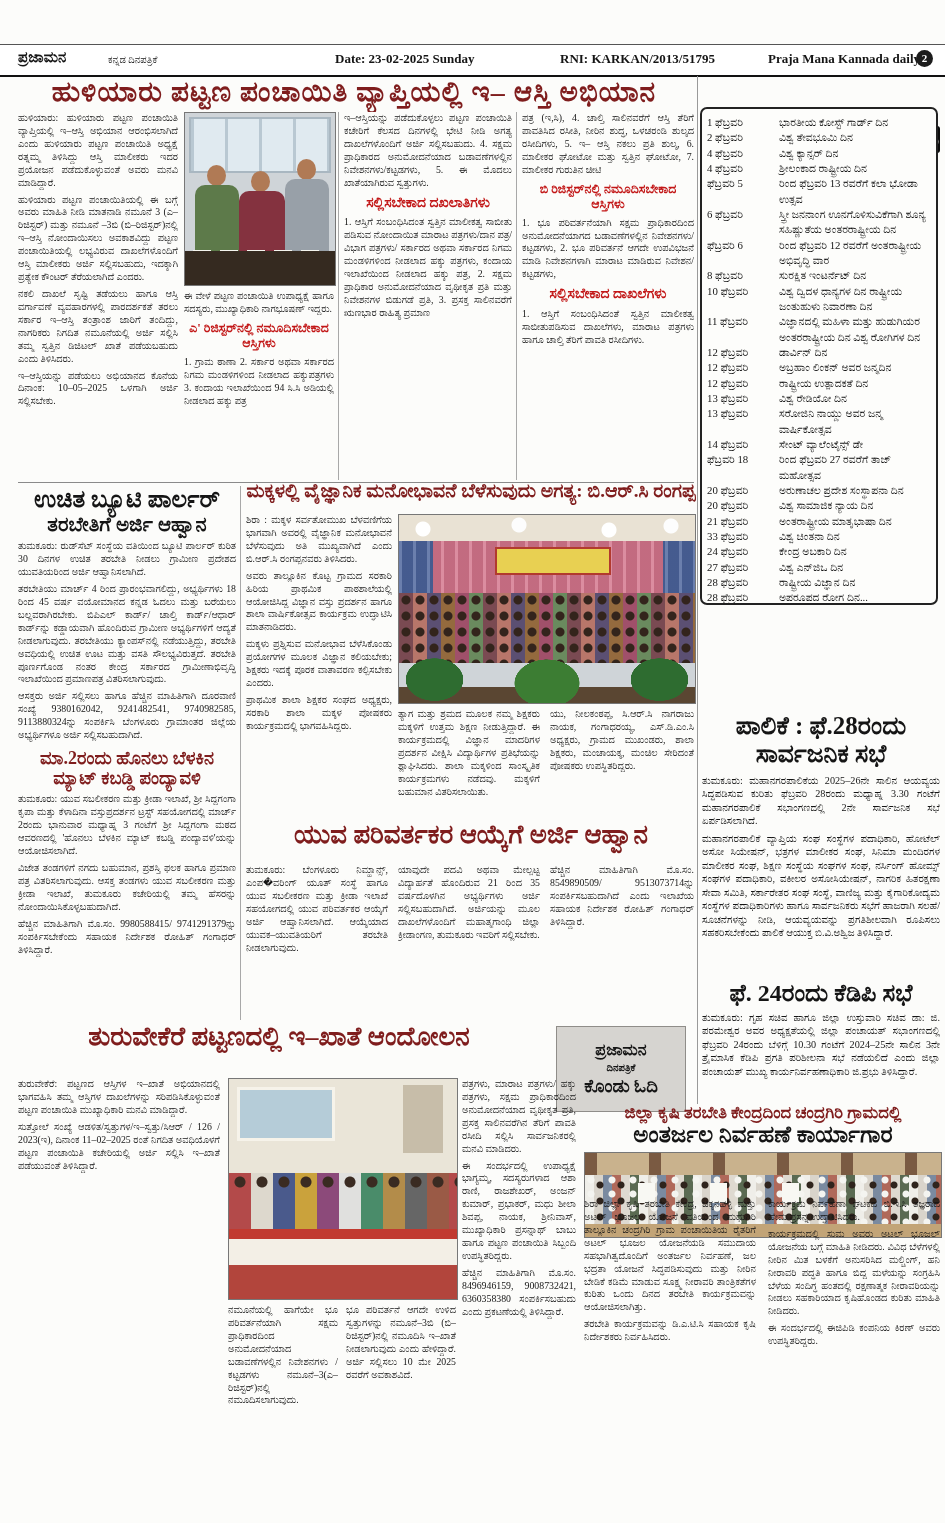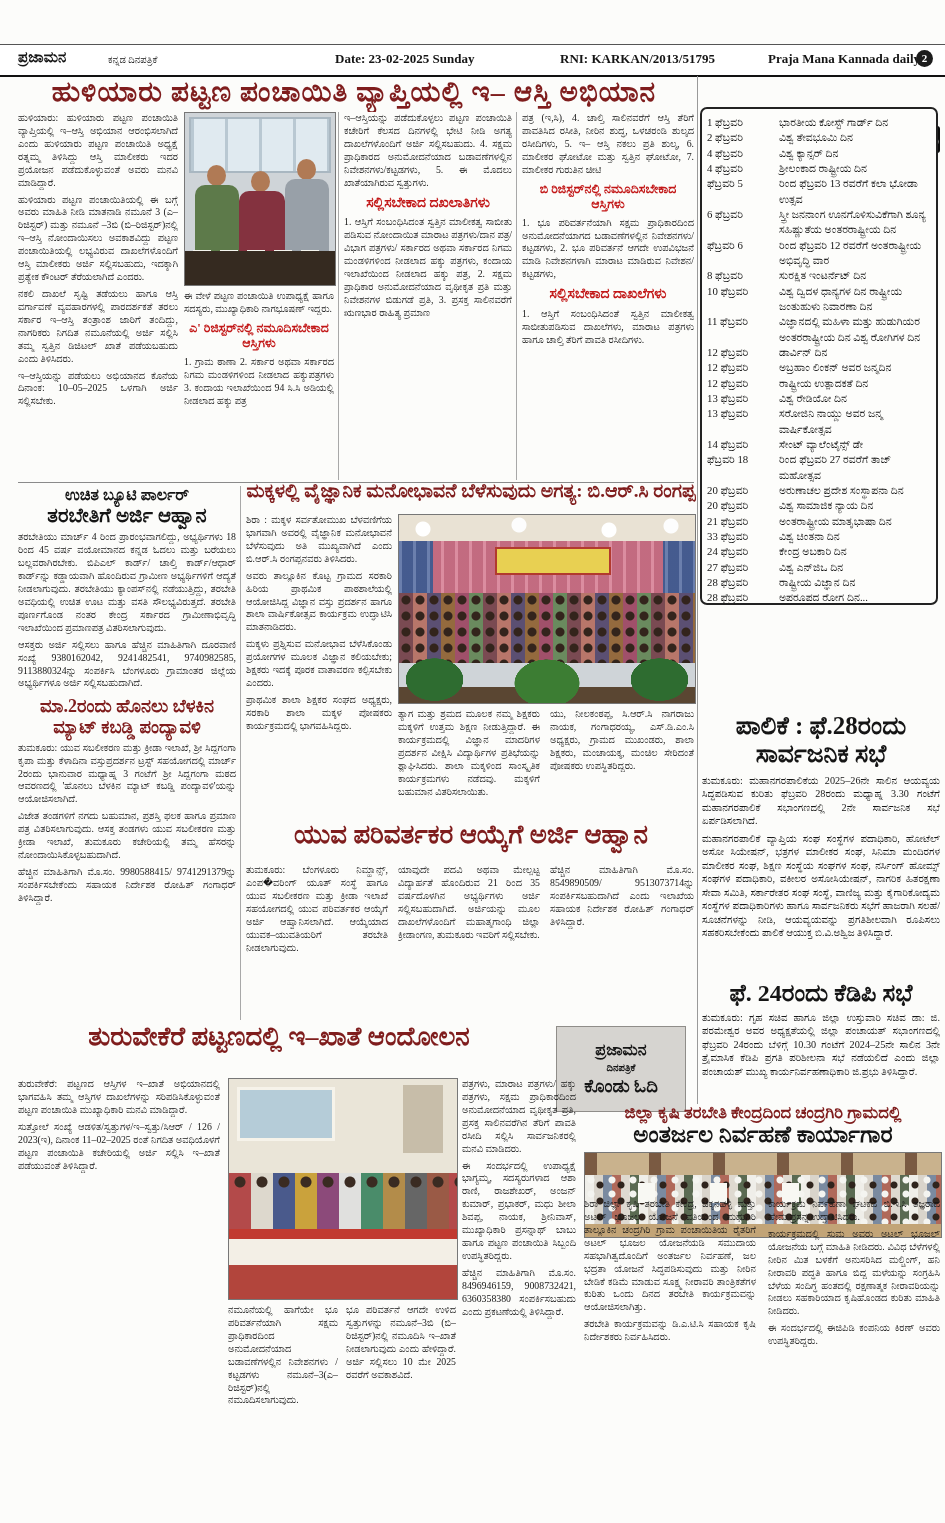--- a/index.html
+++ b/index.html
@@ -266,24 +266,25 @@
     <p>1. ಭೂ ಪರಿವರ್ತನೆಯಾಗಿ ಸಕ್ಷಮ ಪ್ರಾಧಿಕಾರದಿಂದ ಅನುಮೋದನೆಯಾಗದ ಬಡಾವಣೆಗಳಲ್ಲಿನ ನಿವೇಶನಗಳು/ಕಟ್ಟಡಗಳು, 2. ಭೂ ಪರಿವರ್ತನೆ ಆಗದೇ ಉಪವಿಭಜನೆ ಮಾಡಿ ನಿವೇಶನಗಳಾಗಿ ಮಾರಾಟ ಮಾಡಿರುವ ನಿವೇಶನ/ ಕಟ್ಟಡಗಳು,</p>
     <div class="subhead" style="font-size:14px;">ಸಲ್ಲಿಸಬೇಕಾದ ದಾಖಲೆಗಳು</div>
     <p>1. ಆಸ್ತಿಗೆ ಸಂಬಂಧಿಸಿದಂತೆ ಸ್ವತ್ತಿನ ಮಾಲೀಕತ್ವ ಸಾಬೀತುಪಡಿಸುವ ದಾಖಲೆಗಳು, ಮಾರಾಟ ಪತ್ರಗಳು ಹಾಗೂ ಚಾಲ್ತಿ ತೆರಿಗೆ ಪಾವತಿ ರಸೀದಿಗಳು.</p>
   </div>
 
   <div class="hrule" style="left:18px;top:482px;width:676px;"></div>
   <div class="vrule" style="left:697px;top:76px;height:1028px;background:#999;"></div>
   <div class="vrule" style="left:240px;top:486px;height:534px;"></div>
 
   <div class="abs" style="left:18px;top:486px;width:218px;height:534px;">
-    <div class="hl" style="font-size:16px;">ಉಚಿತ ಬ್ಯೂಟಿ ಪಾರ್ಲರ್</div>
+    <div class="hl" style="font-size:24px;">ಉಚಿತ ಬ್ಯೂಟಿ ಪಾರ್ಲರ್</div>
     <div class="hl" style="font-size:20px;margin-bottom:5px;">ತರಬೇತಿಗೆ ಅರ್ಜಿ ಆಹ್ವಾನ</div>
     <div class="bodytxt just">
 
+    <p>ತುಮಕೂರು: ರುಡ್‌ಸೆಟ್ ಸಂಸ್ಥೆಯ ವತಿಯಿಂದ ಬ್ಯೂಟಿ ಪಾರ್ಲರ್ ಕುರಿತ 30 ದಿನಗಳ ಉಚಿತ ತರಬೇತಿ ನೀಡಲು ಗ್ರಾಮೀಣ ಪ್ರದೇಶದ ಯುವತಿಯರಿಂದ ಅರ್ಜಿ ಆಹ್ವಾನಿಸಲಾಗಿದೆ.</p>
         <p>ತರಬೇತಿಯು ಮಾರ್ಚ್ 4 ರಿಂದ ಪ್ರಾರಂಭವಾಗಲಿದ್ದು, ಅಭ್ಯರ್ಥಿಗಳು 18 ರಿಂದ 45 ವರ್ಷ ವಯೋಮಾನದ ಕನ್ನಡ ಓದಲು ಮತ್ತು ಬರೆಯಲು ಬಲ್ಲವರಾಗಿರಬೇಕು. ಬಿಪಿಎಲ್ ಕಾರ್ಡ್/ ಚಾಲ್ತಿ ಕಾರ್ಡ್/ಆಧಾರ್ ಕಾರ್ಡ್‌ನ್ನು ಕಡ್ಡಾಯವಾಗಿ ಹೊಂದಿರುವ ಗ್ರಾಮೀಣ ಅಭ್ಯರ್ಥಿಗಳಿಗೆ ಆದ್ಯತೆ ನೀಡಲಾಗುವುದು. ತರಬೇತಿಯು ಕ್ಯಾಂಪಸ್‌ನಲ್ಲಿ ನಡೆಯುತ್ತಿದ್ದು, ತರಬೇತಿ ಅವಧಿಯಲ್ಲಿ ಉಚಿತ ಊಟ ಮತ್ತು ವಸತಿ ಸೌಲಭ್ಯವಿರುತ್ತದೆ. ತರಬೇತಿ ಪೂರ್ಣಗೊಂಡ ನಂತರ ಕೇಂದ್ರ ಸರ್ಕಾರದ ಗ್ರಾಮೀಣಾಭಿವೃದ್ಧಿ ಇಲಾಖೆಯಿಂದ ಪ್ರಮಾಣಪತ್ರ ವಿತರಿಸಲಾಗುವುದು.</p>
         <p>ಆಸಕ್ತರು ಅರ್ಜಿ ಸಲ್ಲಿಸಲು ಹಾಗೂ ಹೆಚ್ಚಿನ ಮಾಹಿತಿಗಾಗಿ ದೂರವಾಣಿ ಸಂಖ್ಯೆ 9380162042, 9241482541, 9740982585, 9113880324ನ್ನು ಸಂಪರ್ಕಿಸಿ ಬೆಂಗಳೂರು ಗ್ರಾಮಾಂತರ ಜಿಲ್ಲೆಯ ಅಭ್ಯರ್ಥಿಗಳೂ ಅರ್ಜಿ ಸಲ್ಲಿಸಬಹುದಾಗಿದೆ.</p>
       </div>
     <div class="hl red" style="font-size:18px;margin-top:6px;">ಮಾ.2ರಂದು ಹೊನಲು ಬೆಳಕಿನ</div>
     <div class="hl red" style="font-size:18px;margin-bottom:5px;">ಮ್ಯಾಟ್ ಕಬಡ್ಡಿ ಪಂದ್ಯಾವಳಿ</div>
     <div class="bodytxt just">
 
     <p>ತುಮಕೂರು: ಯುವ ಸಬಲೀಕರಣ ಮತ್ತು ಕ್ರೀಡಾ ಇಲಾಖೆ, ಶ್ರೀ ಸಿದ್ದಗಂಗಾ ಕೃಪಾ ಮತ್ತು ಕೆಳಾದಿನಾ ವಸ್ತುಪ್ರದರ್ಶನ ಟ್ರಸ್ಟ್ ಸಹಯೋಗದಲ್ಲಿ ಮಾರ್ಚ್ 2ರಂದು ಭಾನುವಾರ ಮಧ್ಯಾಹ್ನ 3 ಗಂಟೆಗೆ ಶ್ರೀ ಸಿದ್ದಗಂಗಾ ಮಠದ ಆವರಣದಲ್ಲಿ 'ಹೊನಲು ಬೆಳಕಿನ ಮ್ಯಾಟ್ ಕಬಡ್ಡಿ ಪಂದ್ಯಾವಳಿ'ಯನ್ನು ಆಯೋಜಿಸಲಾಗಿದೆ.</p>
         <p>ವಿಜೇತ ತಂಡಗಳಿಗೆ ನಗದು ಬಹುಮಾನ, ಪ್ರಶಸ್ತಿ ಫಲಕ ಹಾಗೂ ಪ್ರಮಾಣ ಪತ್ರ ವಿತರಿಸಲಾಗುವುದು. ಆಸಕ್ತ ತಂಡಗಳು ಯುವ ಸಬಲೀಕರಣ ಮತ್ತು ಕ್ರೀಡಾ ಇಲಾಖೆ, ತುಮಕೂರು ಕಚೇರಿಯಲ್ಲಿ ತಮ್ಮ ಹೆಸರನ್ನು ನೋಂದಾಯಿಸಿಕೊಳ್ಳಬಹುದಾಗಿದೆ.</p>
         <p>ಹೆಚ್ಚಿನ ಮಾಹಿತಿಗಾಗಿ ಮೊ.ಸಂ. 9980588415/ 9741291379ನ್ನು ಸಂಪರ್ಕಿಸಬೇಕೆಂದು ಸಹಾಯಕ ನಿರ್ದೇಶಕ ರೋಹಿತ್ ಗಂಗಾಧರ್ ತಿಳಿಸಿದ್ದಾರೆ.</p>

